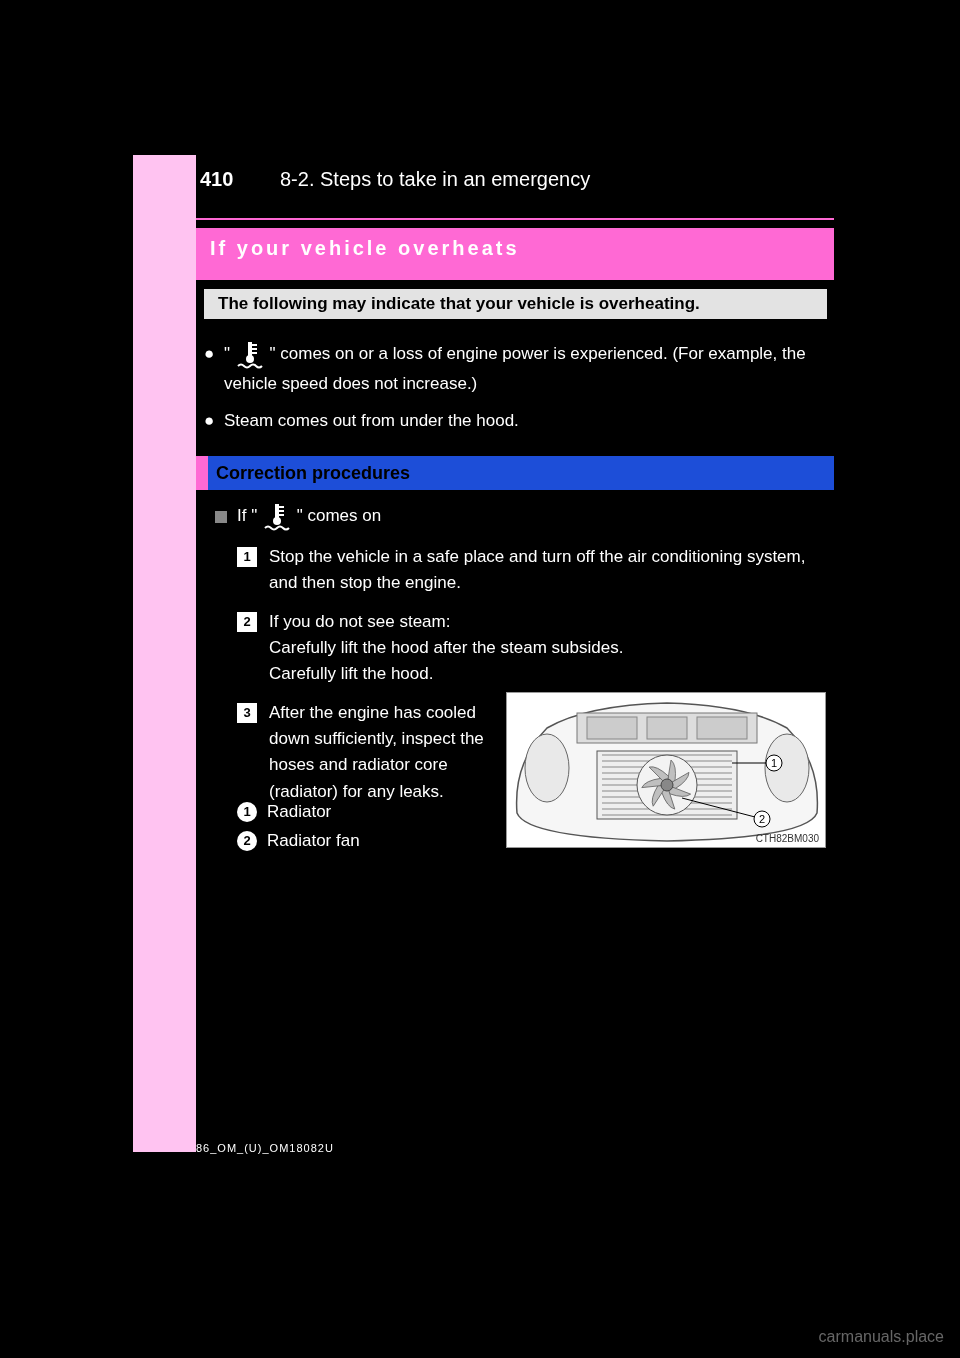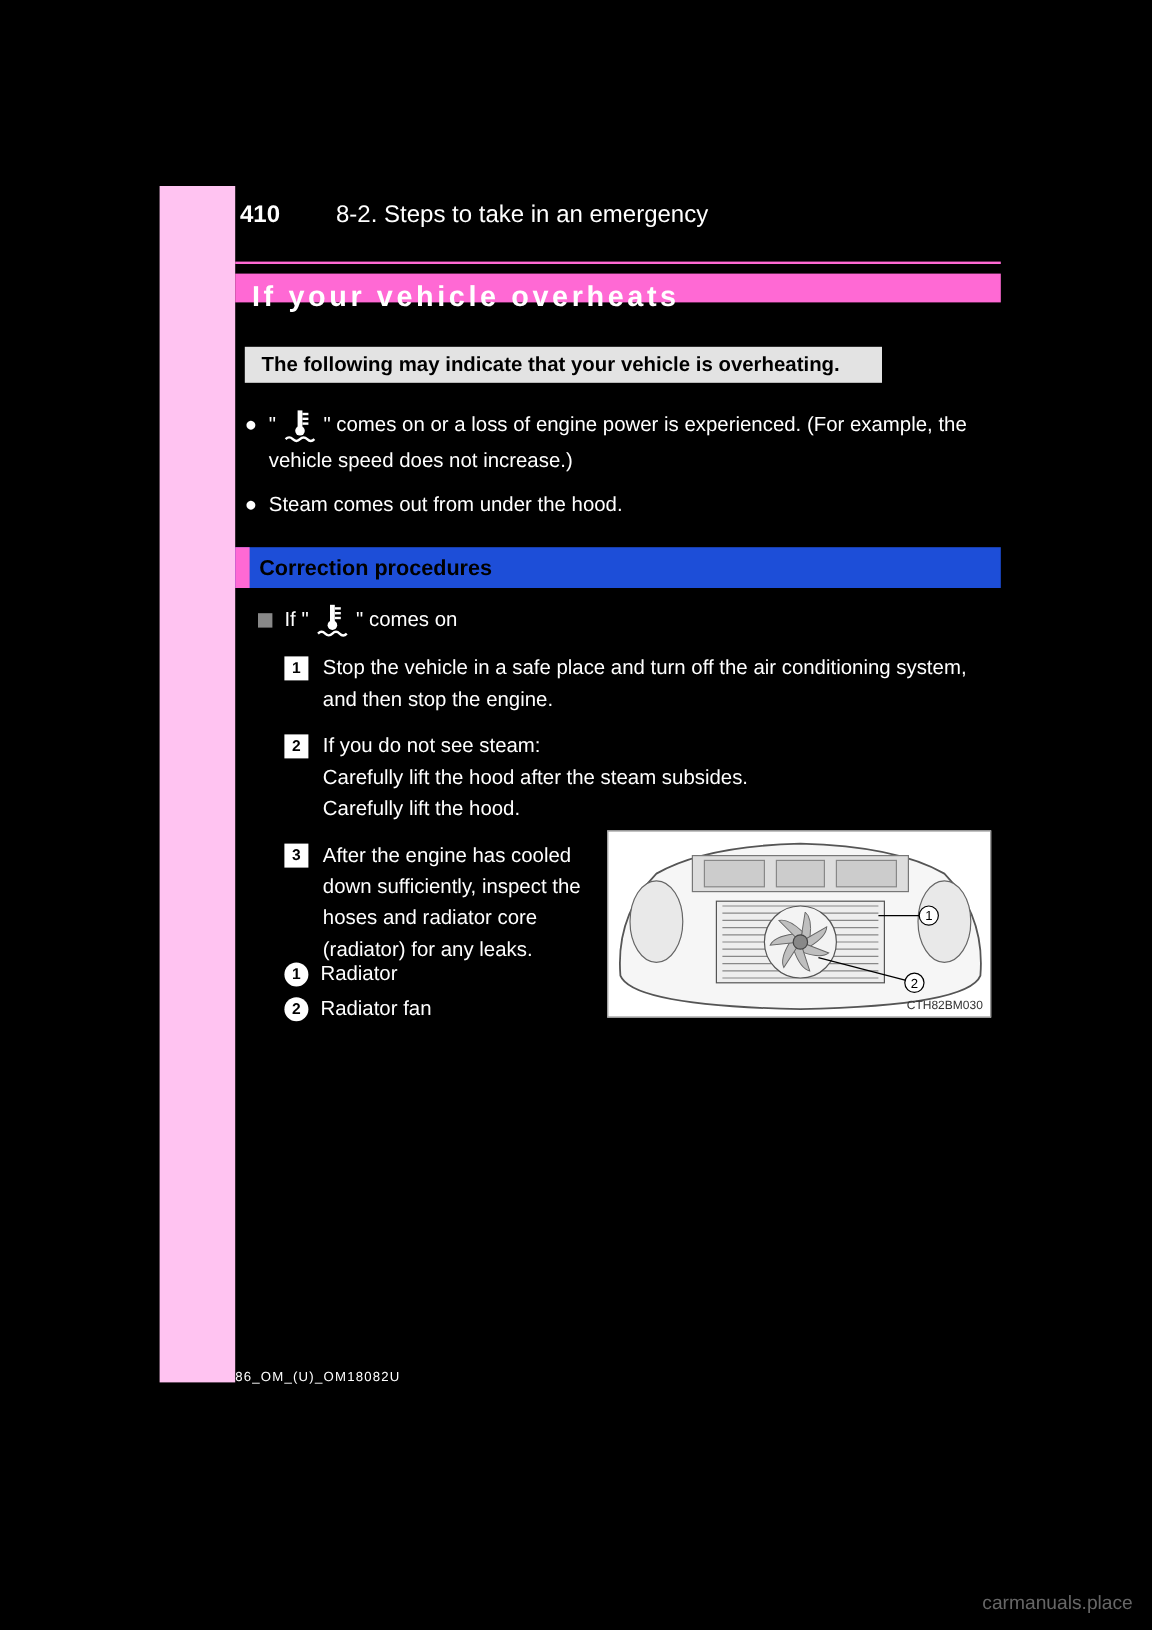--- a/index.html
+++ b/index.html
@@ -40,34 +40,34 @@
     top: 218px;
     width: 638px;
     height: 2px;
     background: #ff69d4;
   }
   .title-bar {
     position: absolute;
     left: 196px;
     top: 228px;
     width: 638px;
-    height: 24px;
+    height: 52px;
     background: #ff69d4;
     line-height: 40px;
     padding-left: 14px;
     color: #fff;
-    font-size: 24px;
+    font-size: 20px;
     font-weight: bold;
     letter-spacing: 3px;
   }
   .intro-box {
     position: absolute;
     left: 204px;
     top: 289px;
-    width: 531px;
+    width: 623px;
     height: 30px;
     background: #e3e3e3;
     color: #000;
     line-height: 30px;
     padding-left: 14px;
     font-size: 17px;
     font-weight: bold;
   }
   .content {
     position: absolute;

